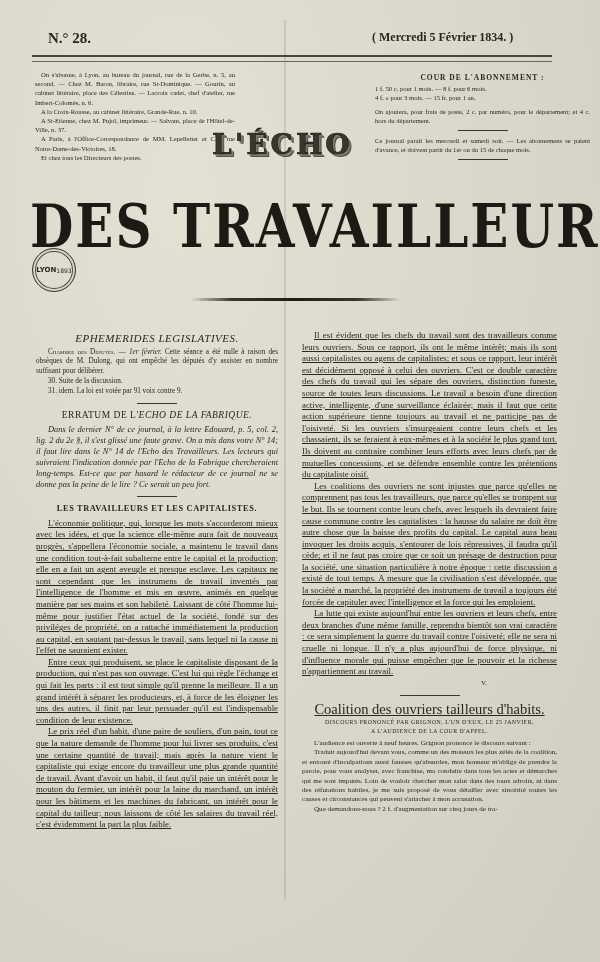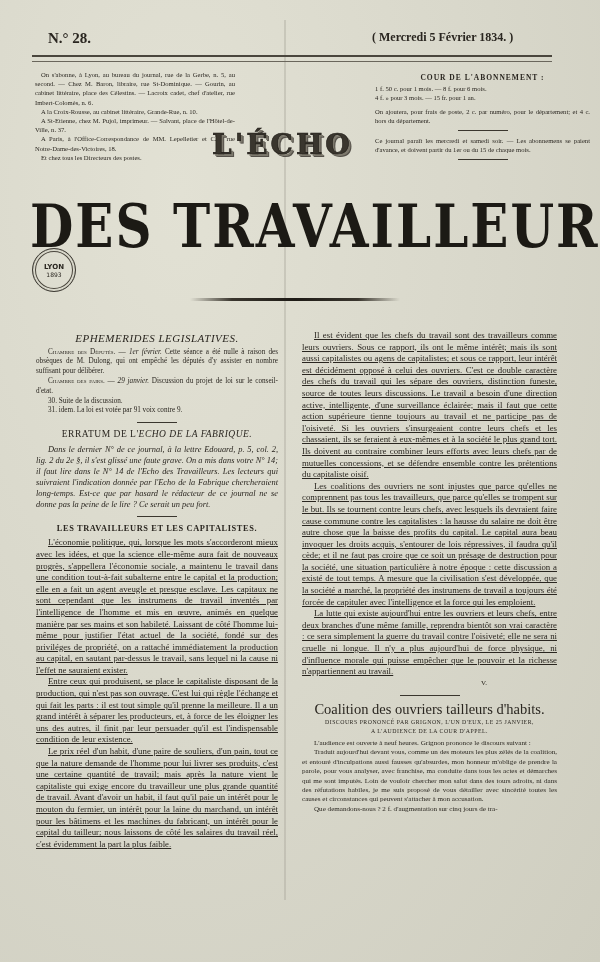--- a/index.html
+++ b/index.html
@@ -45,41 +45,41 @@
     letter-spacing: 2px; color: #1c1a15; font-family: "DejaVu Serif", serif;
     transform: scaleY(1.18); transform-origin: top left; white-space: nowrap;
   }
   .subtitle {
     left: 88px; top: 257px; font-size: 15.5px; font-weight: bold; color: #2b2822;
   }
   .stamp {
     left: 32px; top: 248px; width: 42px; height: 42px; border-radius: 50%;
     border: 1.5px solid #3d3a33; box-shadow: inset 0 0 0 2px #d8d7ca, inset 0 0 0 3px #4a463d;
     font-family: "DejaVu Sans", sans-serif; font-size: 6px; text-align: center;
-    display: flex; flex-direction: column; justify-content: center; align-items: center;
+    display: flex; flex-direction: row; justify-content: center; align-items: center;
   }
   .stamp .lyon { font-size: 7px; font-weight: bold; }
   .ornament-rule {
     left: 190px; top: 298px; width: 210px; height: 3px;
     background: linear-gradient(to right, transparent 0%, #3a362e 20%, #1e1b16 50%, #3a362e 80%, transparent 100%);
   }
   .col { position: absolute; font-size: 8.6px; line-height: 11.6px; text-align: justify; }
   .col-left { left: 36px; top: 333px; width: 242px; }
   .col-right { left: 302px; top: 330px; width: 255px; }
   .col p { margin: 0; text-indent: 12px; }
   .sec-title { text-align: center; font-style: italic; font-size: 11px; letter-spacing: 0.5px; margin: 0 0 3px 0; }
   .sec-title.caps { font-style: normal; font-weight: bold; font-size: 8.4px; letter-spacing: 0.6px; }
   .sec-title .it { font-style: italic; }
   .legis { font-size: 7.2px; line-height: 9.8px; }
   .sc { font-variant: small-caps; }
   .it { font-style: italic; }
   .rule-sm { height: 1px; width: 40px; background: #3a362e; margin: 6px auto; }
   .errat { font-size: 8.4px; line-height: 11px; }
   .big { font-size: 8.8px; line-height: 11.6px; text-decoration: underline; }
-  .coal-title { text-align: center; font-size: 14.5px; margin: 8px 0 2px 0; }
+  .coal-title { text-align: center; font-size: 14.5px; margin: 8px 0 2px 0; text-decoration: underline; }
   .coal-sub { text-align: center; font-size: 5.8px; line-height: 9px; letter-spacing: 0.5px; }
   .coal-body { font-size: 7.1px; line-height: 9.4px; }
   .sig { text-align: right; padding-right: 70px; font-size: 7px; }
 </style>
 </head>
 <body>
 
 <div class="page">
   <div class="fold"></div>
 
@@ -110,21 +110,20 @@
   <div class="abs stamp">
     <span class="lyon">LYON</span>
     <span>1893</span>
   </div>
   <div class="abs ornament-rule"></div>
 
   <div class="col col-left">
     <div class="sec-title">EPHEMERIDES LEGISLATIVES.</div>
     <div class="legis">
       <p><span class="sc">Chambre des Députés.</span> — <span class="it">1er février.</span> <span>Cette séance a été nulle à raison des obsèques de M. Dulong, qui ont empêché les députés d'y assister en nombre suffisant pour délibérer.</span></p>
-      <p><span class="sc">Chambre des pairs.</span> — <span class="it">29 janvier.</span> <span>Discussion du projet de loi sur le conseil-d'etat.</span></p>
       <p><span>30.</span> <span>Suite de la discussion.</span></p>
       <p><span>31.</span> <span>idem. La loi est votée par 91 voix contre 9.</span></p>
     </div>
     <div class="rule-sm"></div>
 
     <div class="sec-title" style="font-size:9.5px;font-style:normal"><span>ERRATUM DE L'</span><span class="it">ECHO DE LA FABRIQUE.</span></div>
     <p class="errat it">Dans le dernier N° de ce journal, à la lettre Edouard, p. 5, col. 2, lig. 2 du 2e §, il s'est glissé une faute grave. On a mis dans votre N° 14; il faut lire dans le N° 14 de l'Echo des Travailleurs. Les lecteurs qui suivraient l'indication donnée par l'Echo de la Fabrique chercheraient long-temps. Est-ce que par hasard le rédacteur de ce journal ne se donne pas la peine de le lire ? Ce serait un peu fort.</p>
     <div class="rule-sm"></div>
 
     <div class="sec-title caps">LES TRAVAILLEURS ET LES CAPITALISTES.</div>

